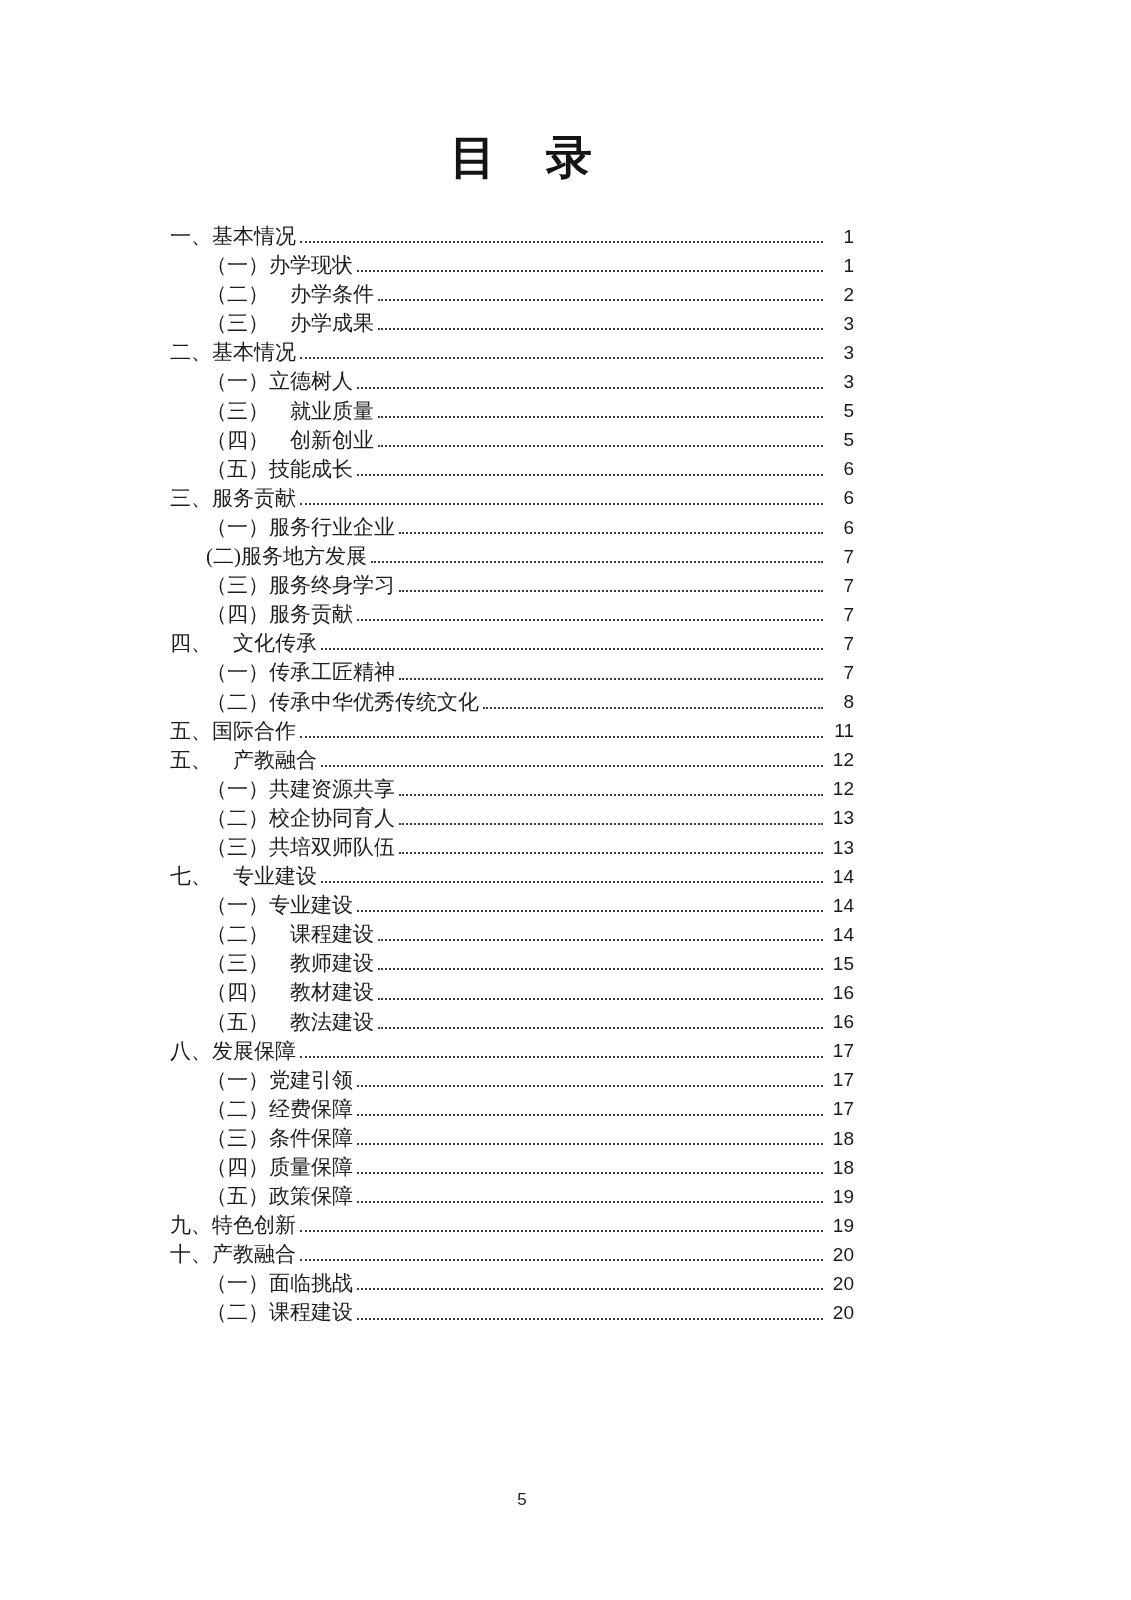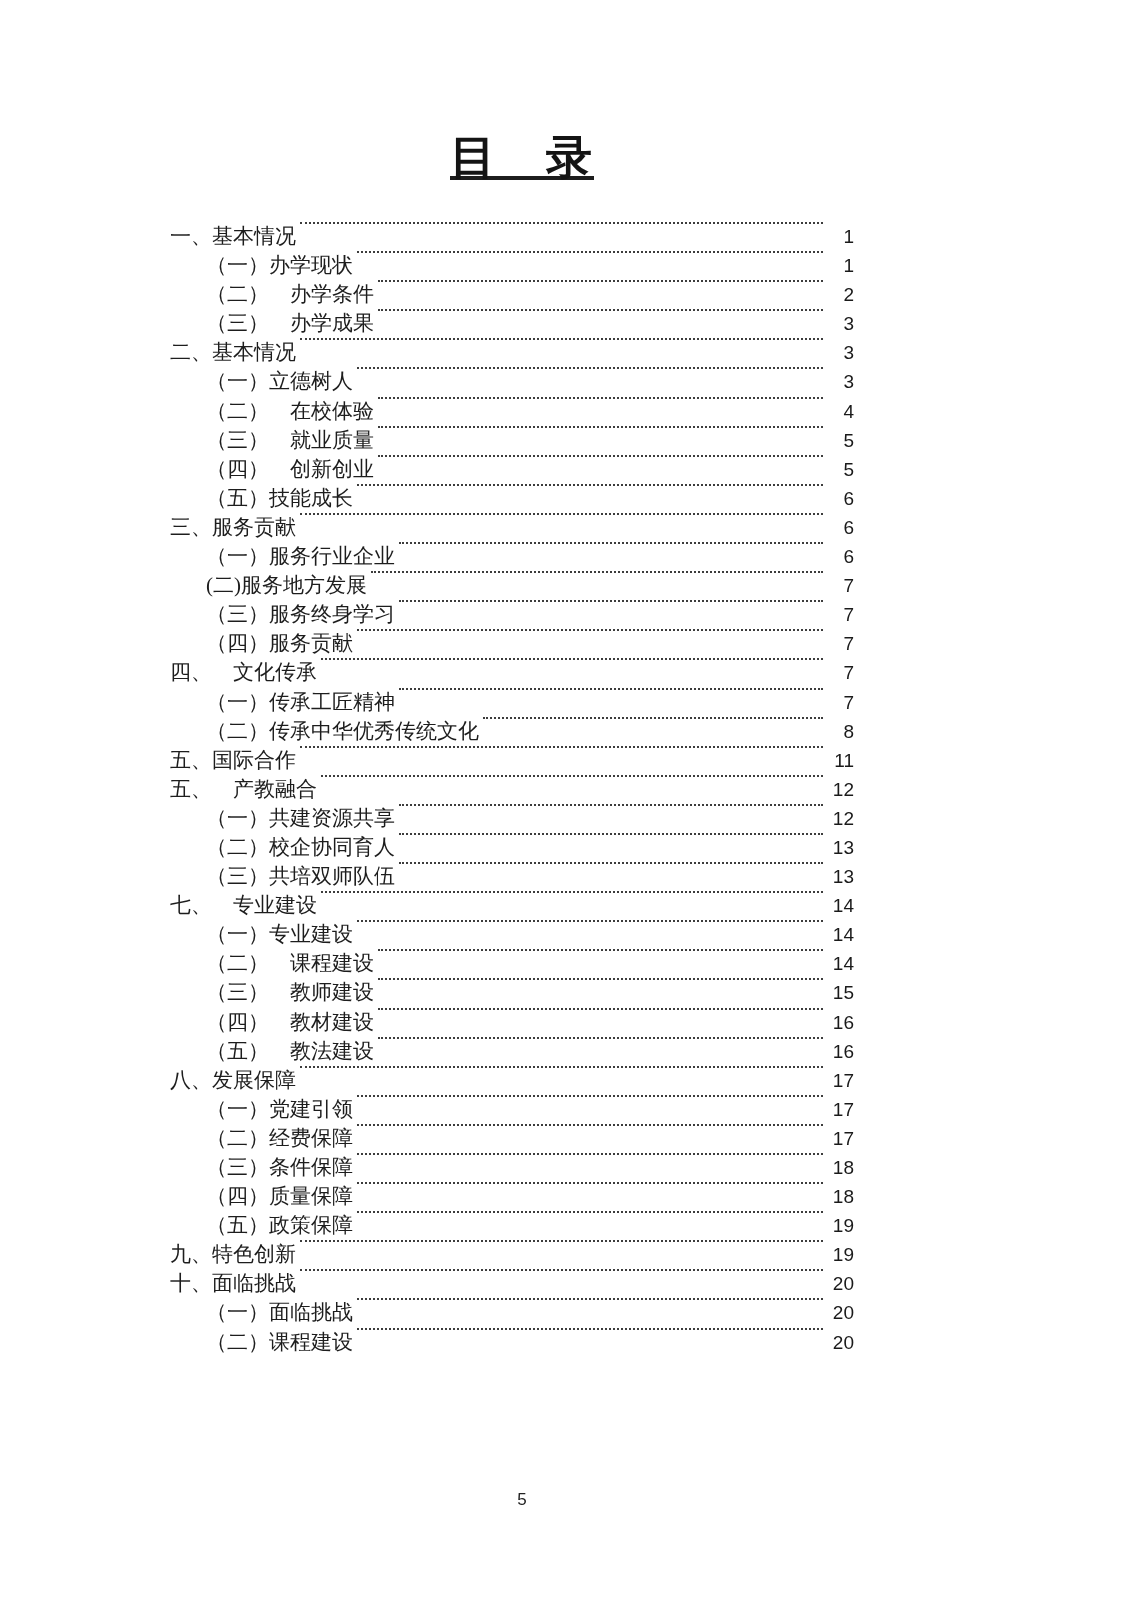--- a/index.html
+++ b/index.html
@@ -5,41 +5,41 @@
   html, body { margin: 0; padding: 0; background: #ffffff; }
   .page {
     position: relative;
     width: 1044px;
     height: 1600px;
     background: #ffffff;
     font-family: "Liberation Serif", serif;
     color: #1d1d1d;
     overflow: hidden;
     box-sizing: border-box;
-    text-decoration: underline;
   }
   .doc-title {
     margin: 0;
     padding-top: 134px;
     text-align: center;
     font-size: 46px;
     font-weight: 600;
     line-height: 1.05;
     color: #141414;
     letter-spacing: 2px;
     white-space: pre;
   }
   .toc {
     position: absolute;
     left: 170px;
     right: 190px;
     top: 222px;
   }
   .toc-row {
     display: flex;
+    align-items: flex-end;
     height: 29.1px;
   }
   .toc-row.lvl2 { padding-left: 36px; }
   .toc-label {
     flex: none;
     font-size: 21px;
     line-height: 29.1px;
     white-space: pre;
     color: #1d1d1d;
   }
@@ -102,25 +102,20 @@
       <span class="toc-label">二、基本情况</span>
       <span class="toc-dots"></span>
       <span class="toc-page">3</span>
     </div>
       <div class="toc-row lvl2">
       <span class="toc-label">（一）立德树人</span>
       <span class="toc-dots"></span>
       <span class="toc-page">3</span>
     </div>
       <div class="toc-row lvl2">
-      <span class="toc-label">（二）　在校体验</span>
-      <span class="toc-dots"></span>
-      <span class="toc-page">4</span>
-    </div>
-      <div class="toc-row lvl2">
       <span class="toc-label">（三）　就业质量</span>
       <span class="toc-dots"></span>
       <span class="toc-page">5</span>
     </div>
       <div class="toc-row lvl2">
       <span class="toc-label">（四）　创新创业</span>
       <span class="toc-dots"></span>
       <span class="toc-page">5</span>
     </div>
       <div class="toc-row lvl2">
@@ -252,21 +247,21 @@
       <span class="toc-label">（五）政策保障</span>
       <span class="toc-dots"></span>
       <span class="toc-page">19</span>
     </div>
       <div class="toc-row lvl1">
       <span class="toc-label">九、特色创新</span>
       <span class="toc-dots"></span>
       <span class="toc-page">19</span>
     </div>
       <div class="toc-row lvl1">
-      <span class="toc-label">十、面临挑战</span>
+      <span class="toc-label">十、产教融合</span>
       <span class="toc-dots"></span>
       <span class="toc-page">20</span>
     </div>
       <div class="toc-row lvl2">
       <span class="toc-label">（一）面临挑战</span>
       <span class="toc-dots"></span>
       <span class="toc-page">20</span>
     </div>
       <div class="toc-row lvl2">
       <span class="toc-label">（二）课程建设</span>

